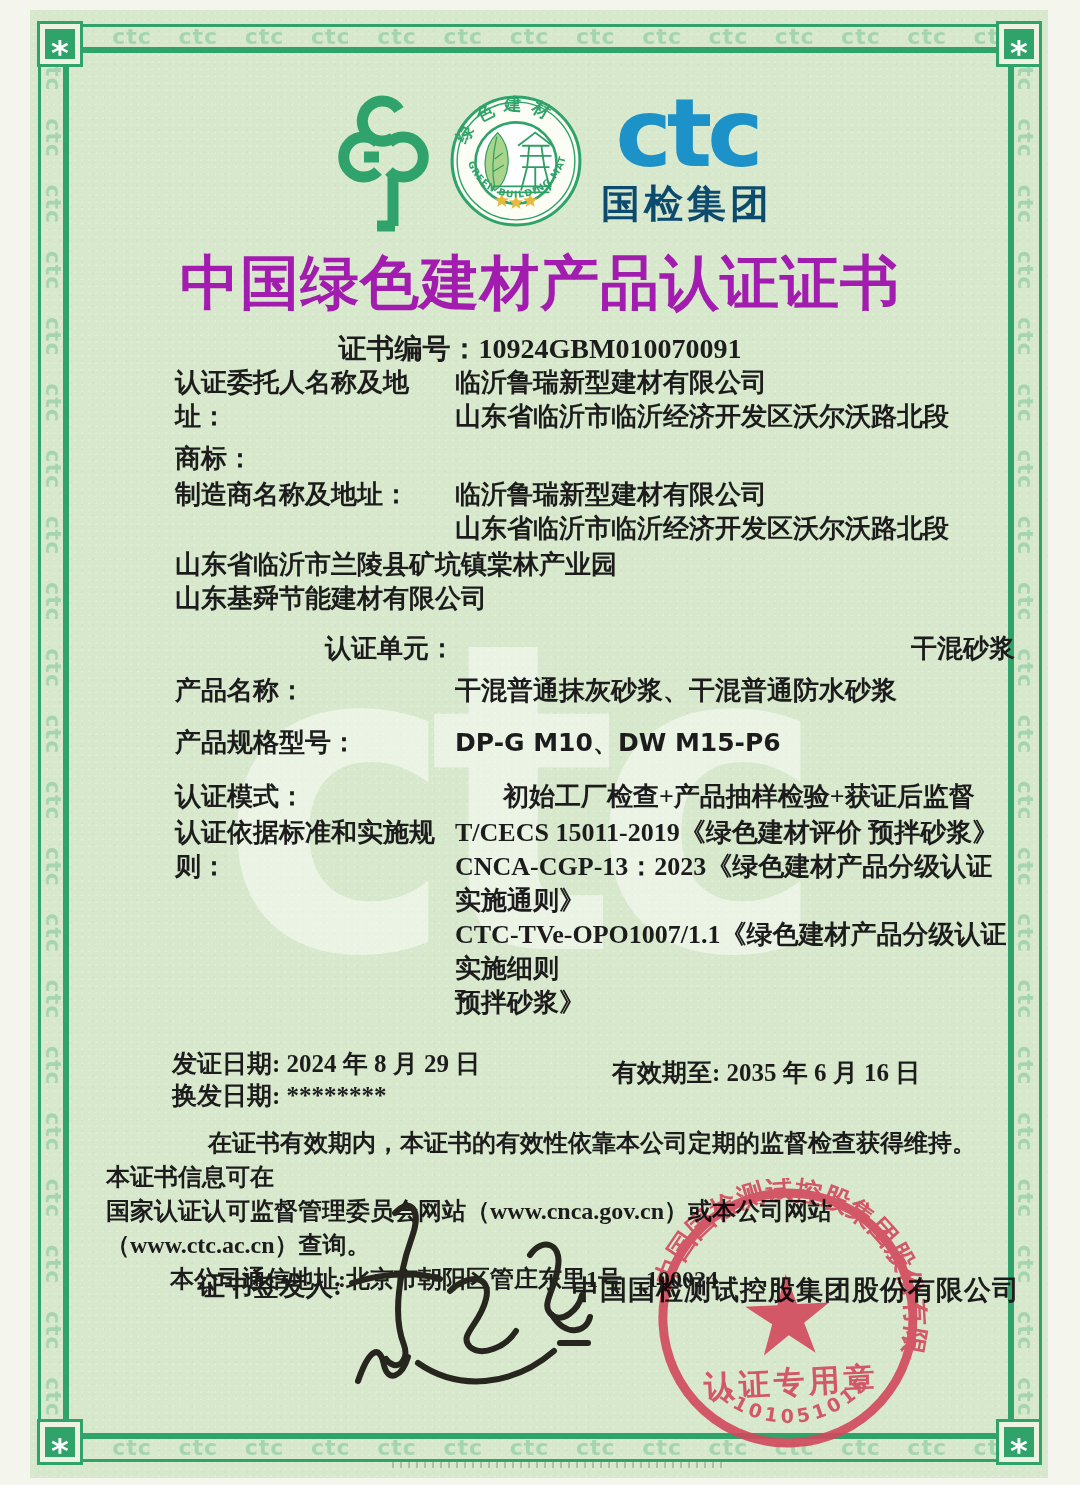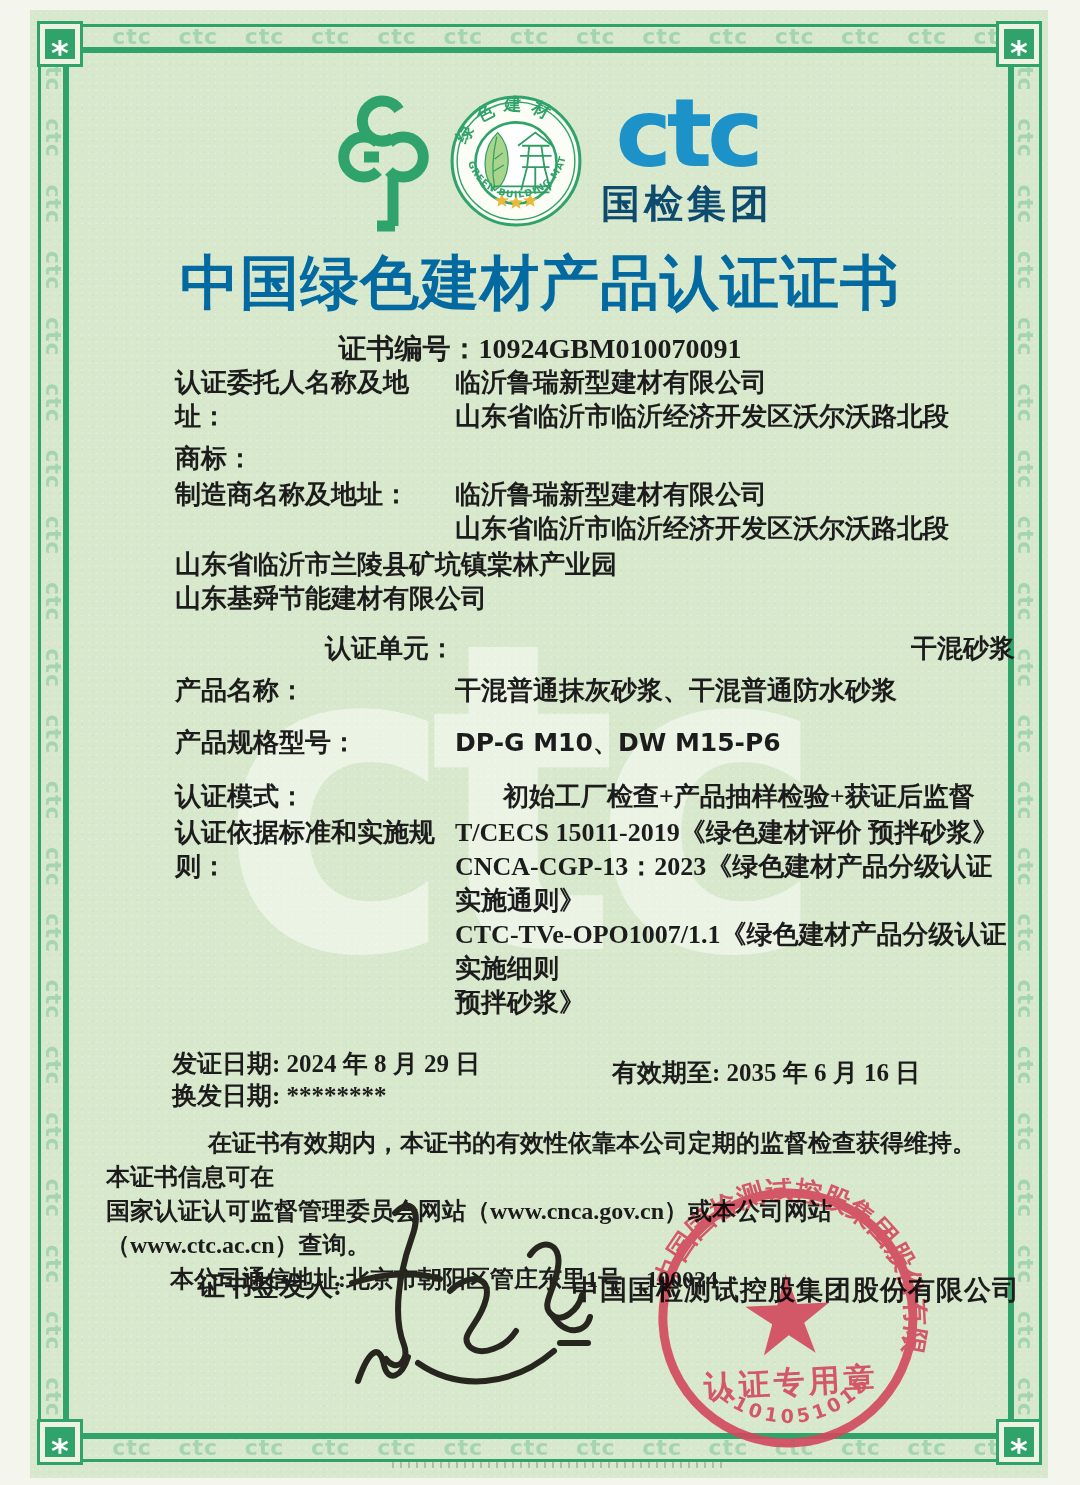--- a/index.html
+++ b/index.html
@@ -40,21 +40,21 @@
     font:700 430px/1 "DejaVu Sans",sans-serif;color:rgba(255,255,255,.48);
     letter-spacing:-28px;transform:scaleX(.92);}
   
   .content{position:absolute;inset:0;z-index:4;}
   .logo-gp{position:absolute;left:333px;top:95px;}
   .logo-badge{position:absolute;left:447px;top:92px;}
   .logo-ctc{position:absolute;left:597px;top:86px;width:180px;text-align:center;}
   .ctc-word{font:700 95px/1 "DejaVu Sans",sans-serif;color:#1c92c8;letter-spacing:-5px;}
   .ctc-sub{margin-top:2px;font:900 39px/1.1 "DejaVu Sans",sans-serif;color:#0c4a6e;letter-spacing:4px;}
   .title{position:absolute;left:0;top:244px;width:100%;text-align:center;
-    font-size:59px;font-weight:900;color:#0369a1;letter-spacing:1px;}
+    font-size:59px;font-weight:900;color:#a21caf;letter-spacing:1px;}
   .certno{position:absolute;left:0;top:330px;width:100%;text-align:center;font-size:28px;font-weight:700;}
   
   .fields{position:absolute;left:175px;top:366px;width:840px;}
   .field-row{display:flex;align-items:flex-start;font-size:26px;font-weight:700;line-height:34px;}
   .field-label{width:280px;flex:0 0 280px;}
   .field-value{flex:1;}
   .field-row:nth-child(2){margin-top:8px;}
   .field-row:nth-child(3){margin-top:2px;justify-content:flex-end;}
   .field-row:nth-child(4){margin-top:2px;}
   .field-row:nth-child(5){margin-top:16px;text-align:right;}

